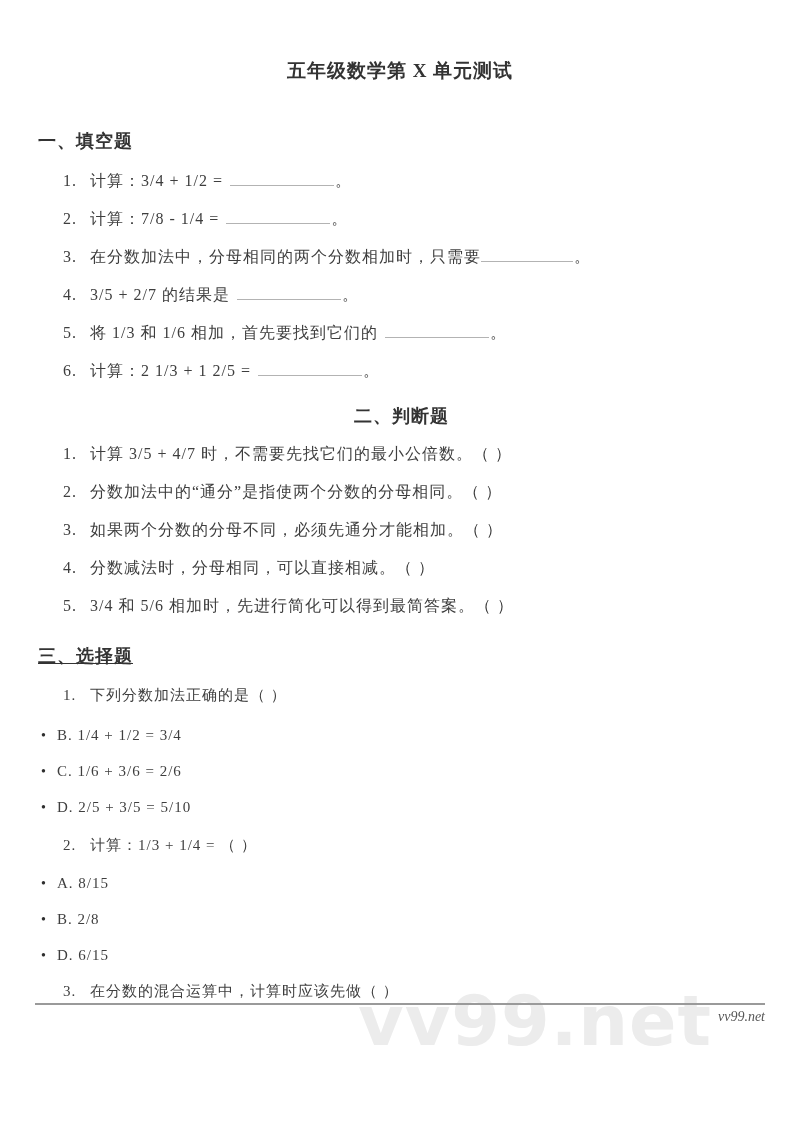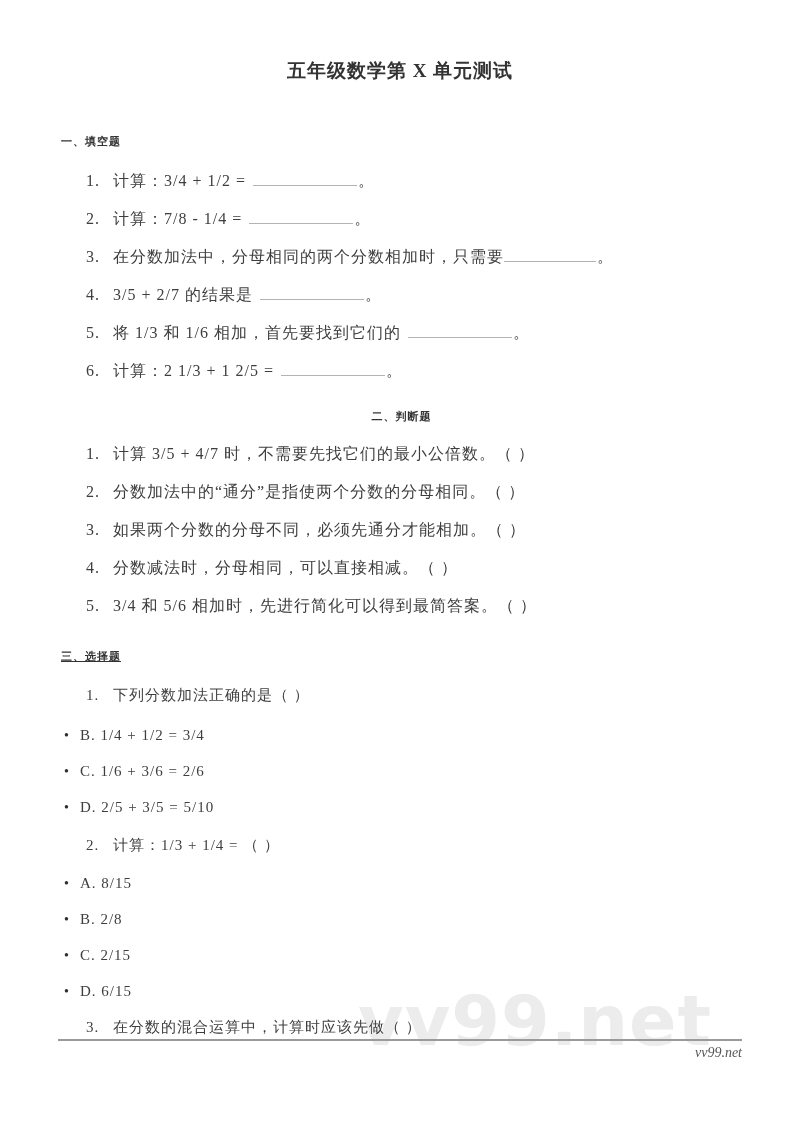--- a/index.html
+++ b/index.html
@@ -10,28 +10,28 @@
     font-family:"Liberation Serif","DejaVu Serif",serif;
     color:#3e3e3e;
   }
   .watermark {
     position:absolute; left:358px; top:986px; z-index:0;
     font-family:"DejaVu Sans","Liberation Sans",sans-serif;
     font-weight:bold; font-size:70px; line-height:70px;
     color:#ececec; letter-spacing:1px; white-space:nowrap;
     user-select:none;
   }
-  .content { position:relative; z-index:1; padding:0 58px; }
+  .content { position:relative; z-index:1; padding:0 35px; }
   .title {
     padding-top:58px; text-align:center;
     font-size:19px; line-height:26px; font-weight:bold;
     color:#333; letter-spacing:1px;
   }
   .section-heading {
-    font-size:11px; line-height:22px; font-weight:bold;
+    font-size:18px; line-height:22px; font-weight:bold;
     color:#333; letter-spacing:1px; padding-left:3px;
   }
   .sec1 .section-heading { padding-top:46px; }
   .sec2 .section-heading { padding-top:5px;text-align:center; }
   .sec3 .section-heading { padding-top:10px;text-decoration:underline; }
   .items { }
   .sec1 .items { padding-top:20px; }
   .sec2 .items { padding-top:18px; }
   .item {
     padding-left:28px; padding-bottom:21px;
@@ -111,21 +111,20 @@
     <div>
       <div class="option">B.  1/4 + 1/2 = 3/4</div>
       <div class="option">C.  1/6 + 3/6 = 2/6</div>
       <div class="option">D.  2/5 + 3/5 = 5/10</div>
     </div>
 
     <div class="question q2"><span class="num">2.</span><span>计算：1/3 + 1/4 = （ ）</span></div>
     <div>
       <div class="option">A.  8/15</div>
       <div class="option">B.  2/8</div>
-      <div class="option">C.  2/15</div>
       <div class="option">D.  6/15</div>
     </div>
 
     <div class="question q3"><span class="num">3.</span><span>在分数的混合运算中，计算时应该先做（ ）</span></div>
   </div>
 
   <hr class="footer-rule">
   <div class="footer-text">vv99.net</div>
 
 </div>

